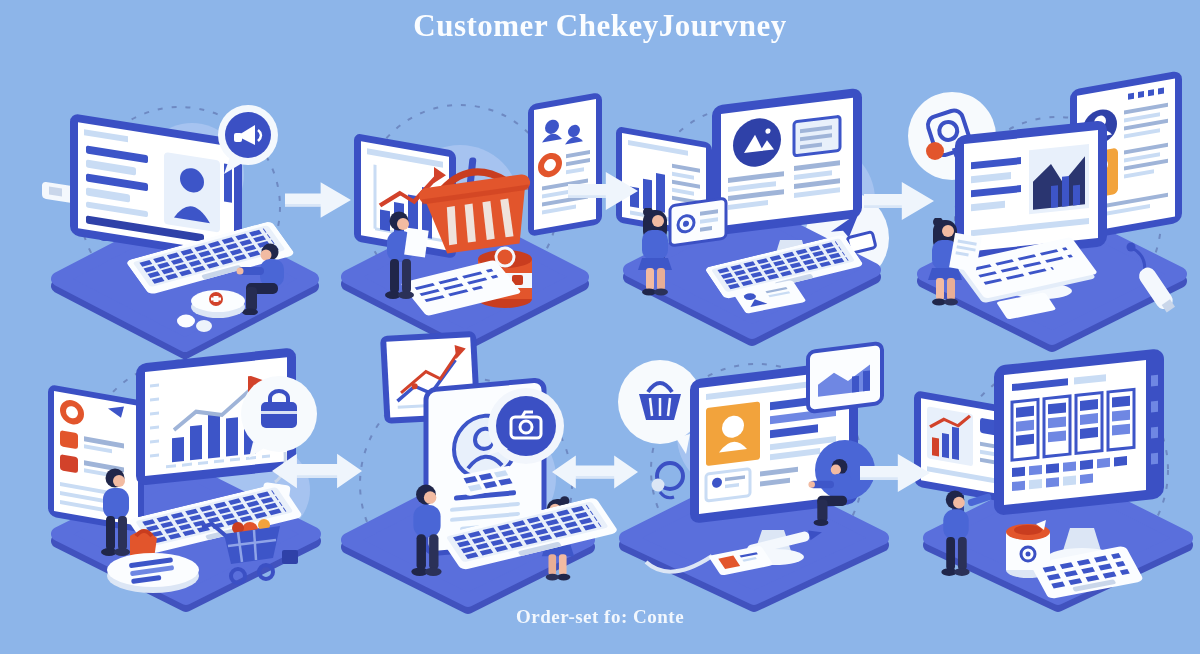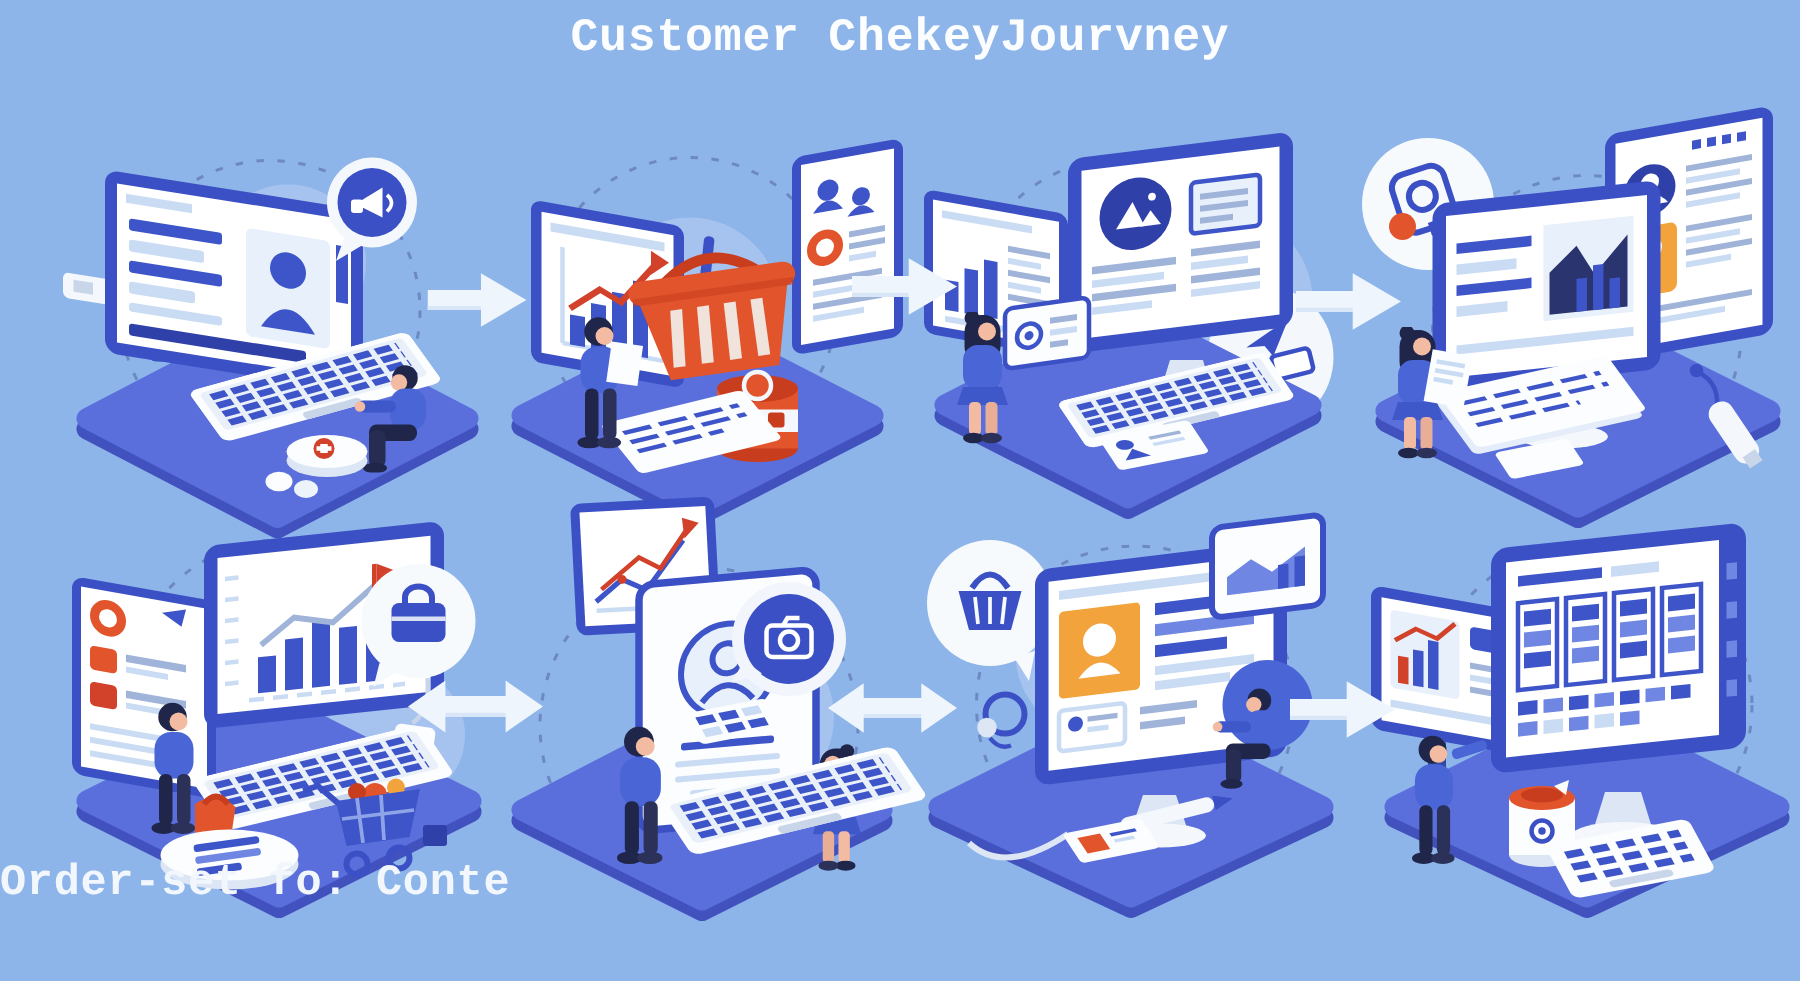--- a/index.html
+++ b/index.html
@@ -1,21 +1,21 @@
 <!DOCTYPE html>
 <html><head>
 <meta charset="utf-8">
 <style>
   html,body{margin:0;padding:0;background:#6f9bd6;}
   .canvas{position:relative;width:1200px;height:654px;background:#8DB5E9;overflow:hidden;
-          font-family:Liberation Mono, monospace;}
+          font-family:Liberation Serif, serif;}
   .title{position:absolute;top:8px;left:0;width:100%;text-align:center;color:#FBFDFF;
          font-size:31px;font-weight:bold;letter-spacing:.5px;}
-  .subtitle{position:absolute;top:572px;left:0;width:100%;color:#F2F7FD;
-         font-size:29px;font-weight:bold;letter-spacing:.5px;}
+  .subtitle{position:absolute;top:606px;left:0;width:100%;text-align:center;color:#F2F7FD;
+         font-size:19px;font-weight:bold;letter-spacing:.5px;}
   svg.panel,svg.arrow{position:absolute;overflow:visible;}
 </style>
 </head>
 <body>
 
 <div class="canvas">
 
   <svg width="0" height="0" style="position:absolute" aria-hidden="true">
     <defs>
       <symbol id="man" viewBox="0 0 40 88">

